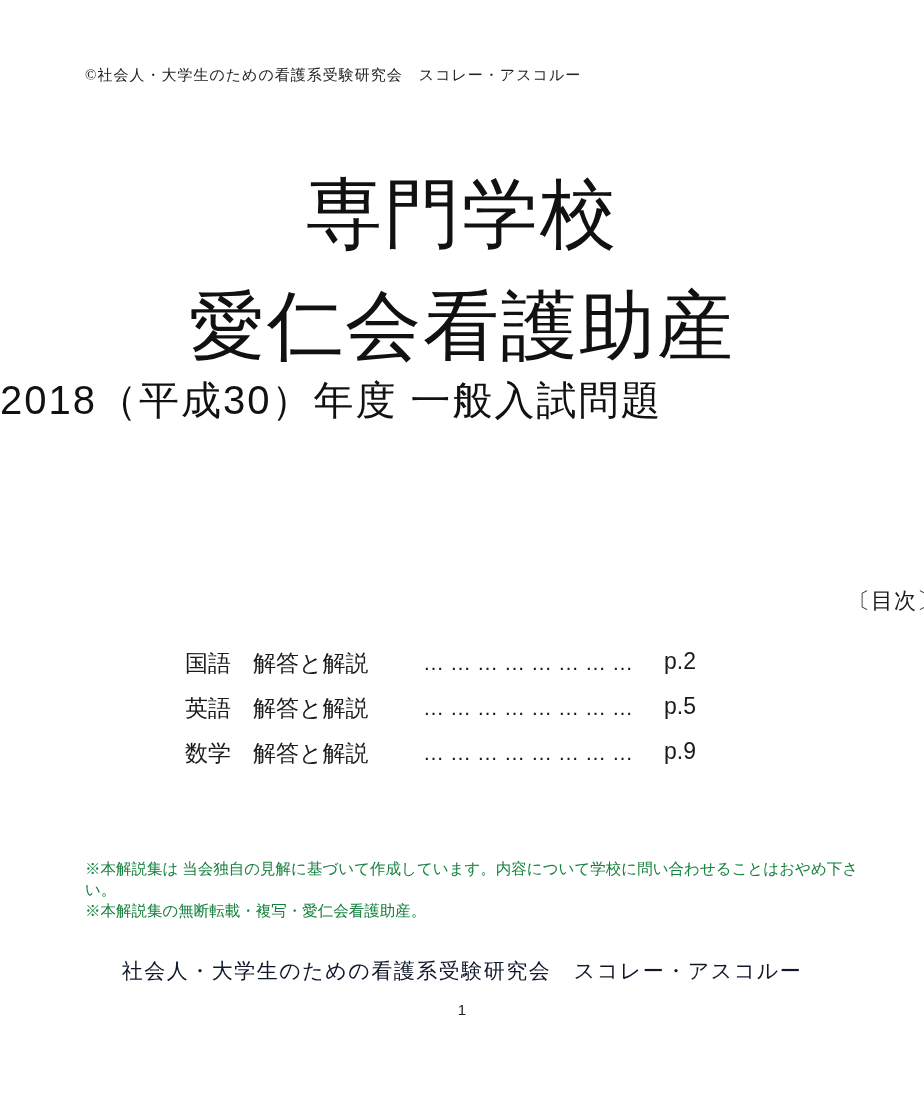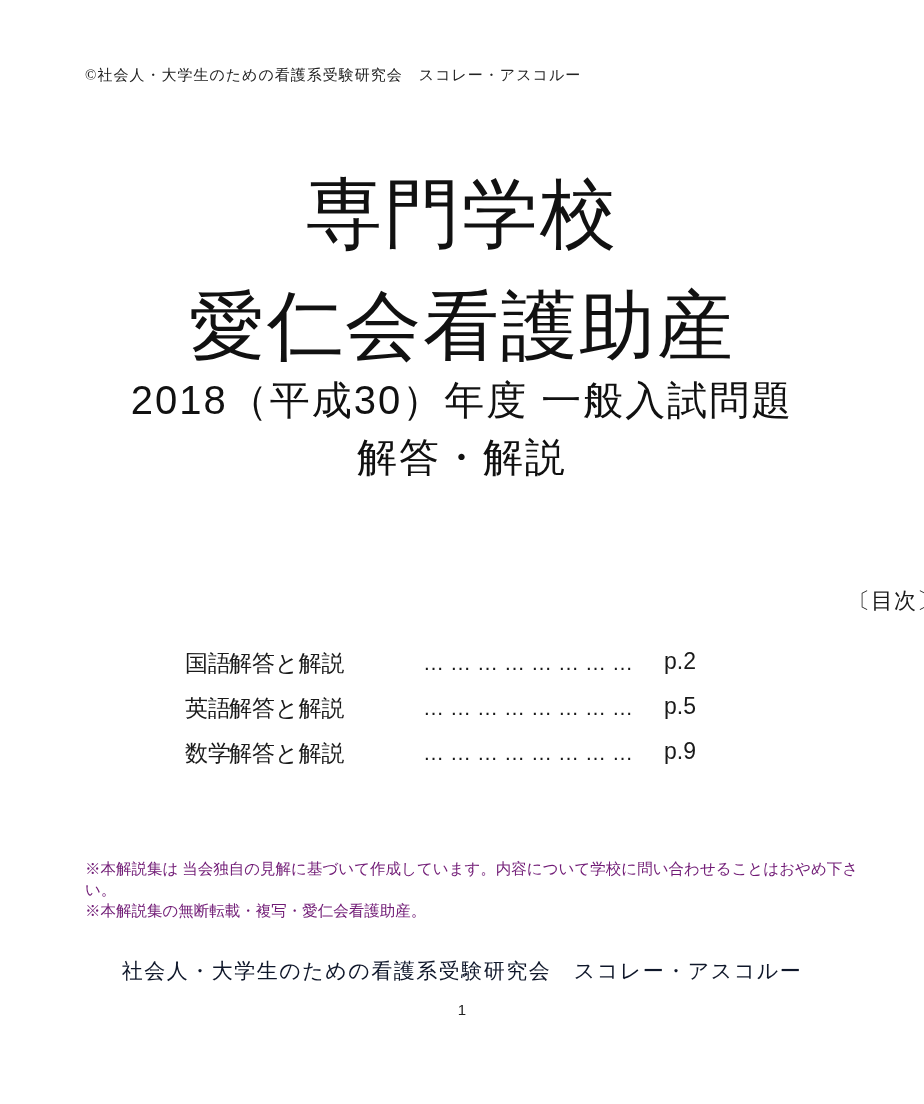--- a/index.html
+++ b/index.html
@@ -34,21 +34,21 @@
     line-height: 112px;
     letter-spacing: 2px;
     font-weight: 400;
     color: #111;
   }
   .subtitle {
     position: absolute;
     left: 0;
     top: 372px;
     width: 100%;
-    text-align: center;
+    text-align: left;
     font-size: 40px;
     line-height: 57px;
     letter-spacing: 2px;
     color: #111;
   }
   .toc-heading {
     position: absolute;
     left: 16px;
     top: 586px;
     width: 100%;
@@ -62,36 +62,36 @@
     top: 648px;
     width: 560px;
   }
   .toc-row {
     position: relative;
     height: 45px;
     font-size: 23px;
     white-space: nowrap;
   }
   .toc-row .subj   { position: absolute; left: 0; top: 0; }
-  .toc-row .lbl    { position: absolute; left: 44px; top: 0; }
+  .toc-row .lbl    { position: absolute; left: 68px; top: 0; }
   .toc-row .leader {
     position: absolute; left: 238px; top: 0;
     width: 218px; overflow: hidden;
     letter-spacing: 6px; font-size: 21px; line-height: 30px;
   }
   .toc-row .pg     { position: absolute; left: 479px; top: 0; }
   .notes {
     position: absolute;
     left: 85px;
     top: 858px;
     width: 792px;
     font-family: "Liberation Serif", "DejaVu Serif", serif;
     font-size: 15.5px;
     line-height: 21px;
-    color: #701a75;
+    color: #15803d;
   }
   .notes p { margin: 0; }
   .footer-org {
     position: absolute;
     left: 0;
     top: 957px;
     width: 100%;
     text-align: center;
     font-size: 21px;
     letter-spacing: 1.5px;
@@ -114,21 +114,20 @@
 
   <div class="copyright">©社会人・大学生のための看護系受験研究会　スコレー・アスコルー</div>
 
   <div class="title">
     <div>専門学校</div>
     <div>愛仁会看護助産</div>
   </div>
 
   <div class="subtitle">
     <div>2018（平成30）年度 一般入試問題</div>
-    <div>解答・解説</div>
   </div>
 
   <div class="toc-heading">〔目次〕</div>
 
   <div class="toc-rows">
 
     <div class="toc-row">
       <span class="subj">国語</span>
       <span class="lbl">解答と解説</span>
       <span class="leader">………………………</span>

